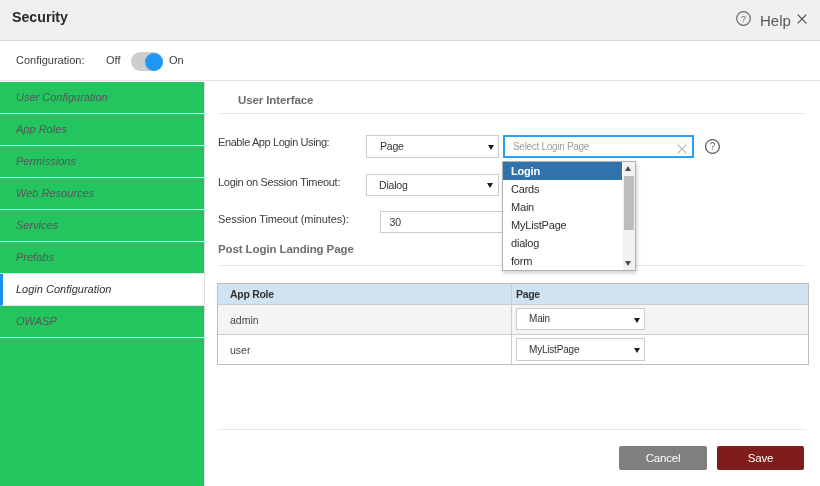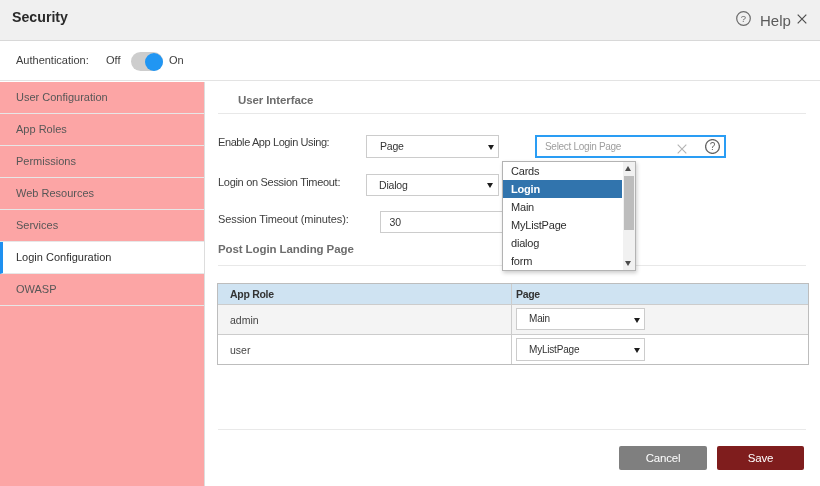--- a/index.html
+++ b/index.html
@@ -12,21 +12,21 @@
   .title { position:absolute; left:12px; top:9px; font-size:14.2px; font-weight:700; color:#2a2a2a; letter-spacing:0px; }
   .help-txt { position:absolute; left:760px; top:12px; font-size:15px; color:#5a5a5a; }
 
   
   .authbar { position:absolute; left:0; top:41px; width:820px; height:40px; background:#fff; border-bottom:1px solid #e3e3e3; }
   .authbar div { top:0; line-height:39px; position:absolute; font-size:11px; color:#3d3d3d; }
   .toggle { position:absolute; left:131px; top:11px; width:32px; height:19px; background:#cdcdcd; border-radius:10px; }
   .knob { position:absolute; right:0px; top:0.5px; width:18px; height:18px; border-radius:50%; background:#2196f3; }
 
   
-  .sidebar { position:absolute; left:0; top:82px; width:205px; height:404px; background:#fca5a5; border-right:1px solid #ddd; }
+  .sidebar { position:absolute; left:0; top:82px; width:205px; height:404px; background:#22c55e; border-right:1px solid #ddd;font-style:italic; }
   .sitem { height:32px; line-height:31px; padding-left:16px; font-size:11px; color:#575757; border-bottom:1px solid #e7e7e7; }
   .sitem.active { background:#fff; border-left:3px solid #1e90f0; padding-left:13px; color:#2f2f2f; }
 
   
   .h-sec { font-size:11.5px; font-weight:700; color:#6d6d6d; letter-spacing:-0.1px; }
   .hr { position:absolute; height:1px; background:#e8e8e8; }
 
   .flabel { font-size:11px; color:#3d3d3d; }
 
   
@@ -65,47 +65,48 @@
       <circle cx="7.5" cy="7.5" r="6.8" fill="none" stroke="#6b6b6b" stroke-width="1.2"></circle>
       <text x="7.5" y="11" font-size="9.5" fill="#6b6b6b" text-anchor="middle" font-family="Liberation Sans">?</text>
     </svg>
     <div class="help-txt">Help</div>
     <svg class="abs" style="left:797px;top:13.5px" width="10" height="10" viewBox="0 0 10 10">
       <path d="M0.7 0.7 L9.3 9.3 M9.3 0.7 L0.7 9.3" stroke="#4d4d4d" stroke-width="1.2"></path>
     </svg>
   </div>
 
   <div class="authbar">
-    <div style="left:16px;">Authentication:</div>
+    <div style="left:16px;">Configuration:</div>
     <div style="left:106px;">Off</div>
     <div style="left:169px;">On</div>
   </div>
   <div class="toggle" style="top:52px;">
     <div class="knob"></div>
   </div>
 
   <div class="sidebar">
     <div class="sitem">User Configuration</div>
     <div class="sitem">App Roles</div>
     <div class="sitem">Permissions</div>
     <div class="sitem">Web Resources</div>
     <div class="sitem">Services</div>
+    <div class="sitem">Prefabs</div>
     <div class="sitem active">Login Configuration</div>
     <div class="sitem">OWASP</div>
   </div>
 
   <div class="abs h-sec" style="left:218px;top:94px;padding-left:20px;">User Interface</div>
   <div class="hr" style="left:218px;top:113px;width:588px;"></div>
 
   <div class="abs flabel" style="left:218px;top:136px;letter-spacing:-0.4px;">Enable App Login Using:</div>
   <div class="sel" style="left:366px;top:135px;width:133px;height:23px;line-height:21px;">
     <span class="abs" style="left:13px;">Page</span>
     <span class="caret" style="right:4.5px;top:8.5px;"></span>
   </div>
-  <div class="inp" style="left:503px;top:135px;width:191px;height:23px;border:2px solid #2a9df4;line-height:19px;margin-left:32px;">
+  <div class="inp" style="left:503px;top:135px;width:191px;height:23px;border:2px solid #2a9df4;line-height:19px;">
     <span class="abs" style="left:8px;color:#9e9e9e;font-size:10px;letter-spacing:-0.3px;">Select Login Page</span>
   </div>
   <svg class="abs" style="left:677px;top:143.5px;z-index:2" width="10" height="10" viewBox="0 0 10 10">
     <path d="M0.7 0.7 L9.3 9.3 M9.3 0.7 L0.7 9.3" stroke="#b3b3b3" stroke-width="1.1"></path>
   </svg>
   <svg class="abs" style="left:705px;top:139px" width="15" height="15" viewBox="0 0 15 15">
     <circle cx="7.5" cy="7.5" r="6.9" fill="none" stroke="#646464" stroke-width="1.3"></circle>
     <text x="7.5" y="11.2" font-size="10" fill="#646464" text-anchor="middle" font-family="Liberation Sans">?</text>
   </svg>
 
@@ -140,22 +141,22 @@
   <div class="sel" style="left:516px;top:308px;width:129px;height:22px;line-height:20px;font-size:10px;z-index:2;">
     <span class="abs" style="left:12px;">Main</span>
     <span class="caret" style="right:4.5px;top:8.5px;"></span>
   </div>
   <div class="sel" style="left:516px;top:338px;width:129px;height:23px;line-height:21px;font-size:10px;z-index:2;">
     <span class="abs" style="left:12px;">MyListPage</span>
     <span class="caret" style="right:4.5px;top:9px;"></span>
   </div>
 
   <div class="dd">
+    <div class="dd-item sel-item">Login</div>
     <div class="dd-item">Cards</div>
-    <div class="dd-item sel-item">Login</div>
     <div class="dd-item">Main</div>
     <div class="dd-item">MyListPage</div>
     <div class="dd-item">dialog</div>
     <div class="dd-item">form</div>
     <div class="ddscroll">
       <span class="tri-up"></span>
       <div class="ddthumb"></div>
       <span class="tri-dn"></span>
     </div>
   </div>

